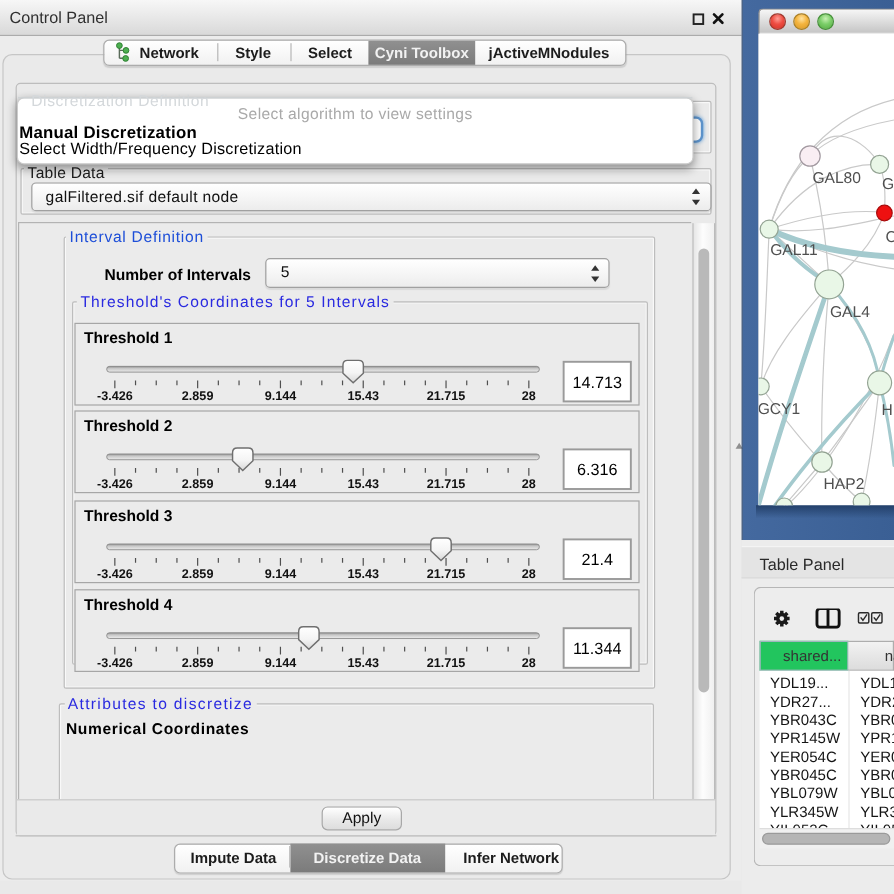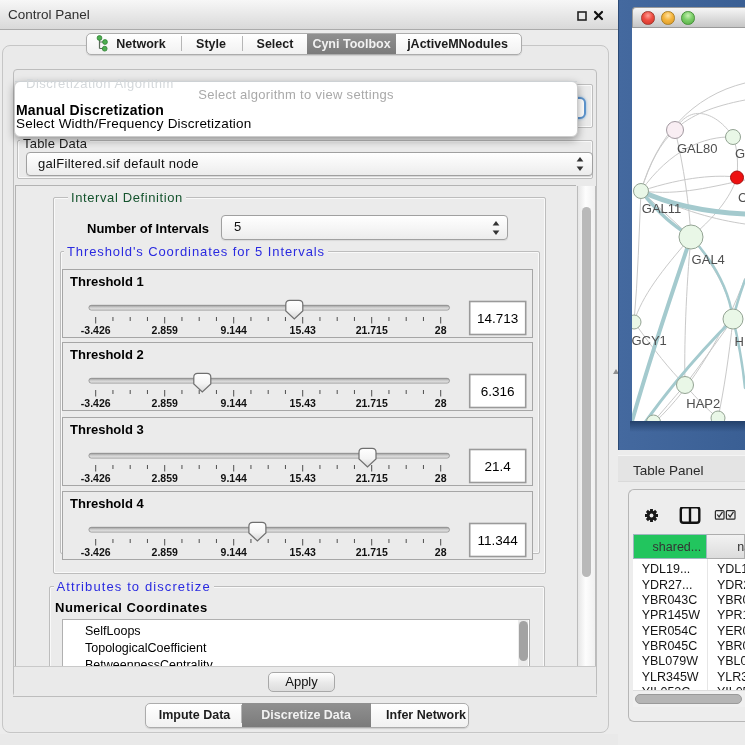--- a/index.html
+++ b/index.html
@@ -60,29 +60,29 @@
   <div class="ctext">galFiltered.sif default node</div>
   <svg class="abs" style="right:7px;top:3px;" width="10" height="16" viewBox="0 0 10 16">
     <path d="M5 1 L8.4 5.6 L1.6 5.6 Z" fill="#333"></path>
     <path d="M5 15 L8.4 10.4 L1.6 10.4 Z" fill="#333"></path>
   </svg>
 </div>
 
 <div class="abs" style="left:14px;top:80.5px;width:564px;height:56px;background:#ffffff;border:1px solid #cccccc;border-radius:6px;
      box-shadow:0 3px 8px rgba(0,0,0,0.38);box-sizing:border-box;"></div>
 <div class="abs" style="left:15px;top:80.5px;width:562px;height:1px;background:#cdd1d4;"></div>
-<div class="abs" style="left:26px;top:75.5px;font-size:13px;color:#d4d8db;letter-spacing:0.5px;">Discretization Algorithm</div>
+<div class="abs" style="left:26px;top:75.5px;font-size:13px;color:#d4d8db;letter-spacing:0.5px;">Discretization Definition</div>
 <div class="abs" style="left:14px;top:87px;width:564px;text-align:center;font-size:13px;color:#a9a9a9;letter-spacing:0.3px;">Select algorithm to view settings</div>
 <div class="abs" style="left:16px;top:101.5px;font-size:14px;font-weight:700;color:#000;letter-spacing:0.2px;">Manual Discretization</div>
 <div class="abs" style="left:16px;top:115.5px;font-size:13.5px;color:#000;letter-spacing:0.2px;">Select Width/Frequency Discretization</div>
 
 <div class="abs" style="left:15px;top:185px;width:561px;height:481px;border-top:1px solid #b3b3b3;border-left:1px solid #b3b3b3;background:#ebebeb;overflow:hidden;box-sizing:border-box;" id="panel3">
 
   <div class="abs etched" style="left:37px;top:11px;width:491px;height:375px;"></div>
-  <div class="gtitle" style="left:52px;top:4.5px;background:#ebebeb;color:#14532d;">Interval Definition</div>
+  <div class="gtitle" style="left:39px;top:4.5px;background:#ebebeb;color:#1d4ed8;">Interval Definition</div>
   <div class="abs" style="left:71px;top:34.5px;font-size:13px;font-weight:700;color:#000;">Number of Intervals</div>
   <div class="combo" style="left:205px;top:29px;width:285px;height:23px;">
     <div class="ctext" style="left:12px;">5</div>
     <svg class="abs" style="right:6px;top:3.5px;" width="10" height="16" viewBox="0 0 10 16">
       <path d="M5 1 L8.4 5.6 L1.6 5.6 Z" fill="#333"></path>
       <path d="M5 15 L8.4 10.4 L1.6 10.4 Z" fill="#333"></path>
     </svg>
   </div>
 
   <div class="abs etched" style="left:43.7px;top:65px;width:478px;height:301px;"></div>
@@ -204,27 +204,20 @@
         <text x="378.7" y="64.5" text-anchor="middle">28</text>
       </g>
     <rect x="407.7" y="32.5" width="56" height="33" fill="#ffffff" stroke="#9a9a9a" stroke-width="1.6"></rect>
     <text x="435.7" y="54" font-size="13.5" fill="#000" text-anchor="middle">11.344</text>
     <path d="M186.9 42 L186.9 35.2 Q186.9 31.3 190.8 31.3 L200.0 31.3 Q203.9 31.3 203.9 35.2 L203.9 42 L195.4 50 Z" fill="url(#th3)" stroke="#6f6f6f" stroke-width="1.2"></path>
   </svg>
 
   <div class="abs etched" style="left:33.4px;top:400px;width:494px;height:95px;"></div>
   <div class="gtitle" style="left:37.5px;top:393.5px;background:#ebebeb;color:#2a2ae0;letter-spacing:1.1px;">Attributes to discretize</div>
   <div class="abs" style="left:39px;top:413.5px;font-size:13px;font-weight:700;color:#000;letter-spacing:0.5px;">Numerical Coordinates</div>
-  <div class="abs" style="left:46px;top:433px;width:468px;height:60px;background:#fff;border:1px solid #b0b0b0;box-sizing:border-box;">
-    <div style="padding:3px 0 0 22px;font-size:12.5px;line-height:17px;color:#000;">
-      SelfLoops<br>TopologicalCoefficient<br>BetweennessCentrality
-    </div>
-    <div class="abs" style="right:1px;top:0;width:10px;height:58px;background:#ececec;"></div>
-    <div class="abs" style="right:1.5px;top:1px;width:9px;height:40px;background:#a3a3a3;border-radius:4.5px;"></div>
-  </div>
 </div>
 
 <div class="abs" style="left:576.5px;top:186px;width:19px;height:480px;background:linear-gradient(to right,#e6e6e6,#fdfdfd 45%,#f0f0f0);border-left:1px solid #bbb;border-right:1px solid #bbb;box-sizing:border-box;"></div>
 <div class="abs" style="left:581.5px;top:207px;width:9.5px;height:370px;background:#b9b9b9;border-radius:5px;"></div>
 
 <div class="abs" style="left:14px;top:666px;width:582px;height:30px;background:#eaeaea;border-top:1px solid #c9c9c9;"></div>
 <div class="abs" style="left:268px;top:672px;width:67px;height:20px;border:1px solid #a8a8a8;border-radius:5px;
      background:linear-gradient(#ffffff,#e9e9e9 55%,#dddddd);box-sizing:border-box;
      font-size:13px;color:#111;text-align:center;line-height:18px;">Apply</div>
 <div class="abs" style="left:13px;top:696px;width:584px;height:1px;background:#bdbdbd;"></div>

